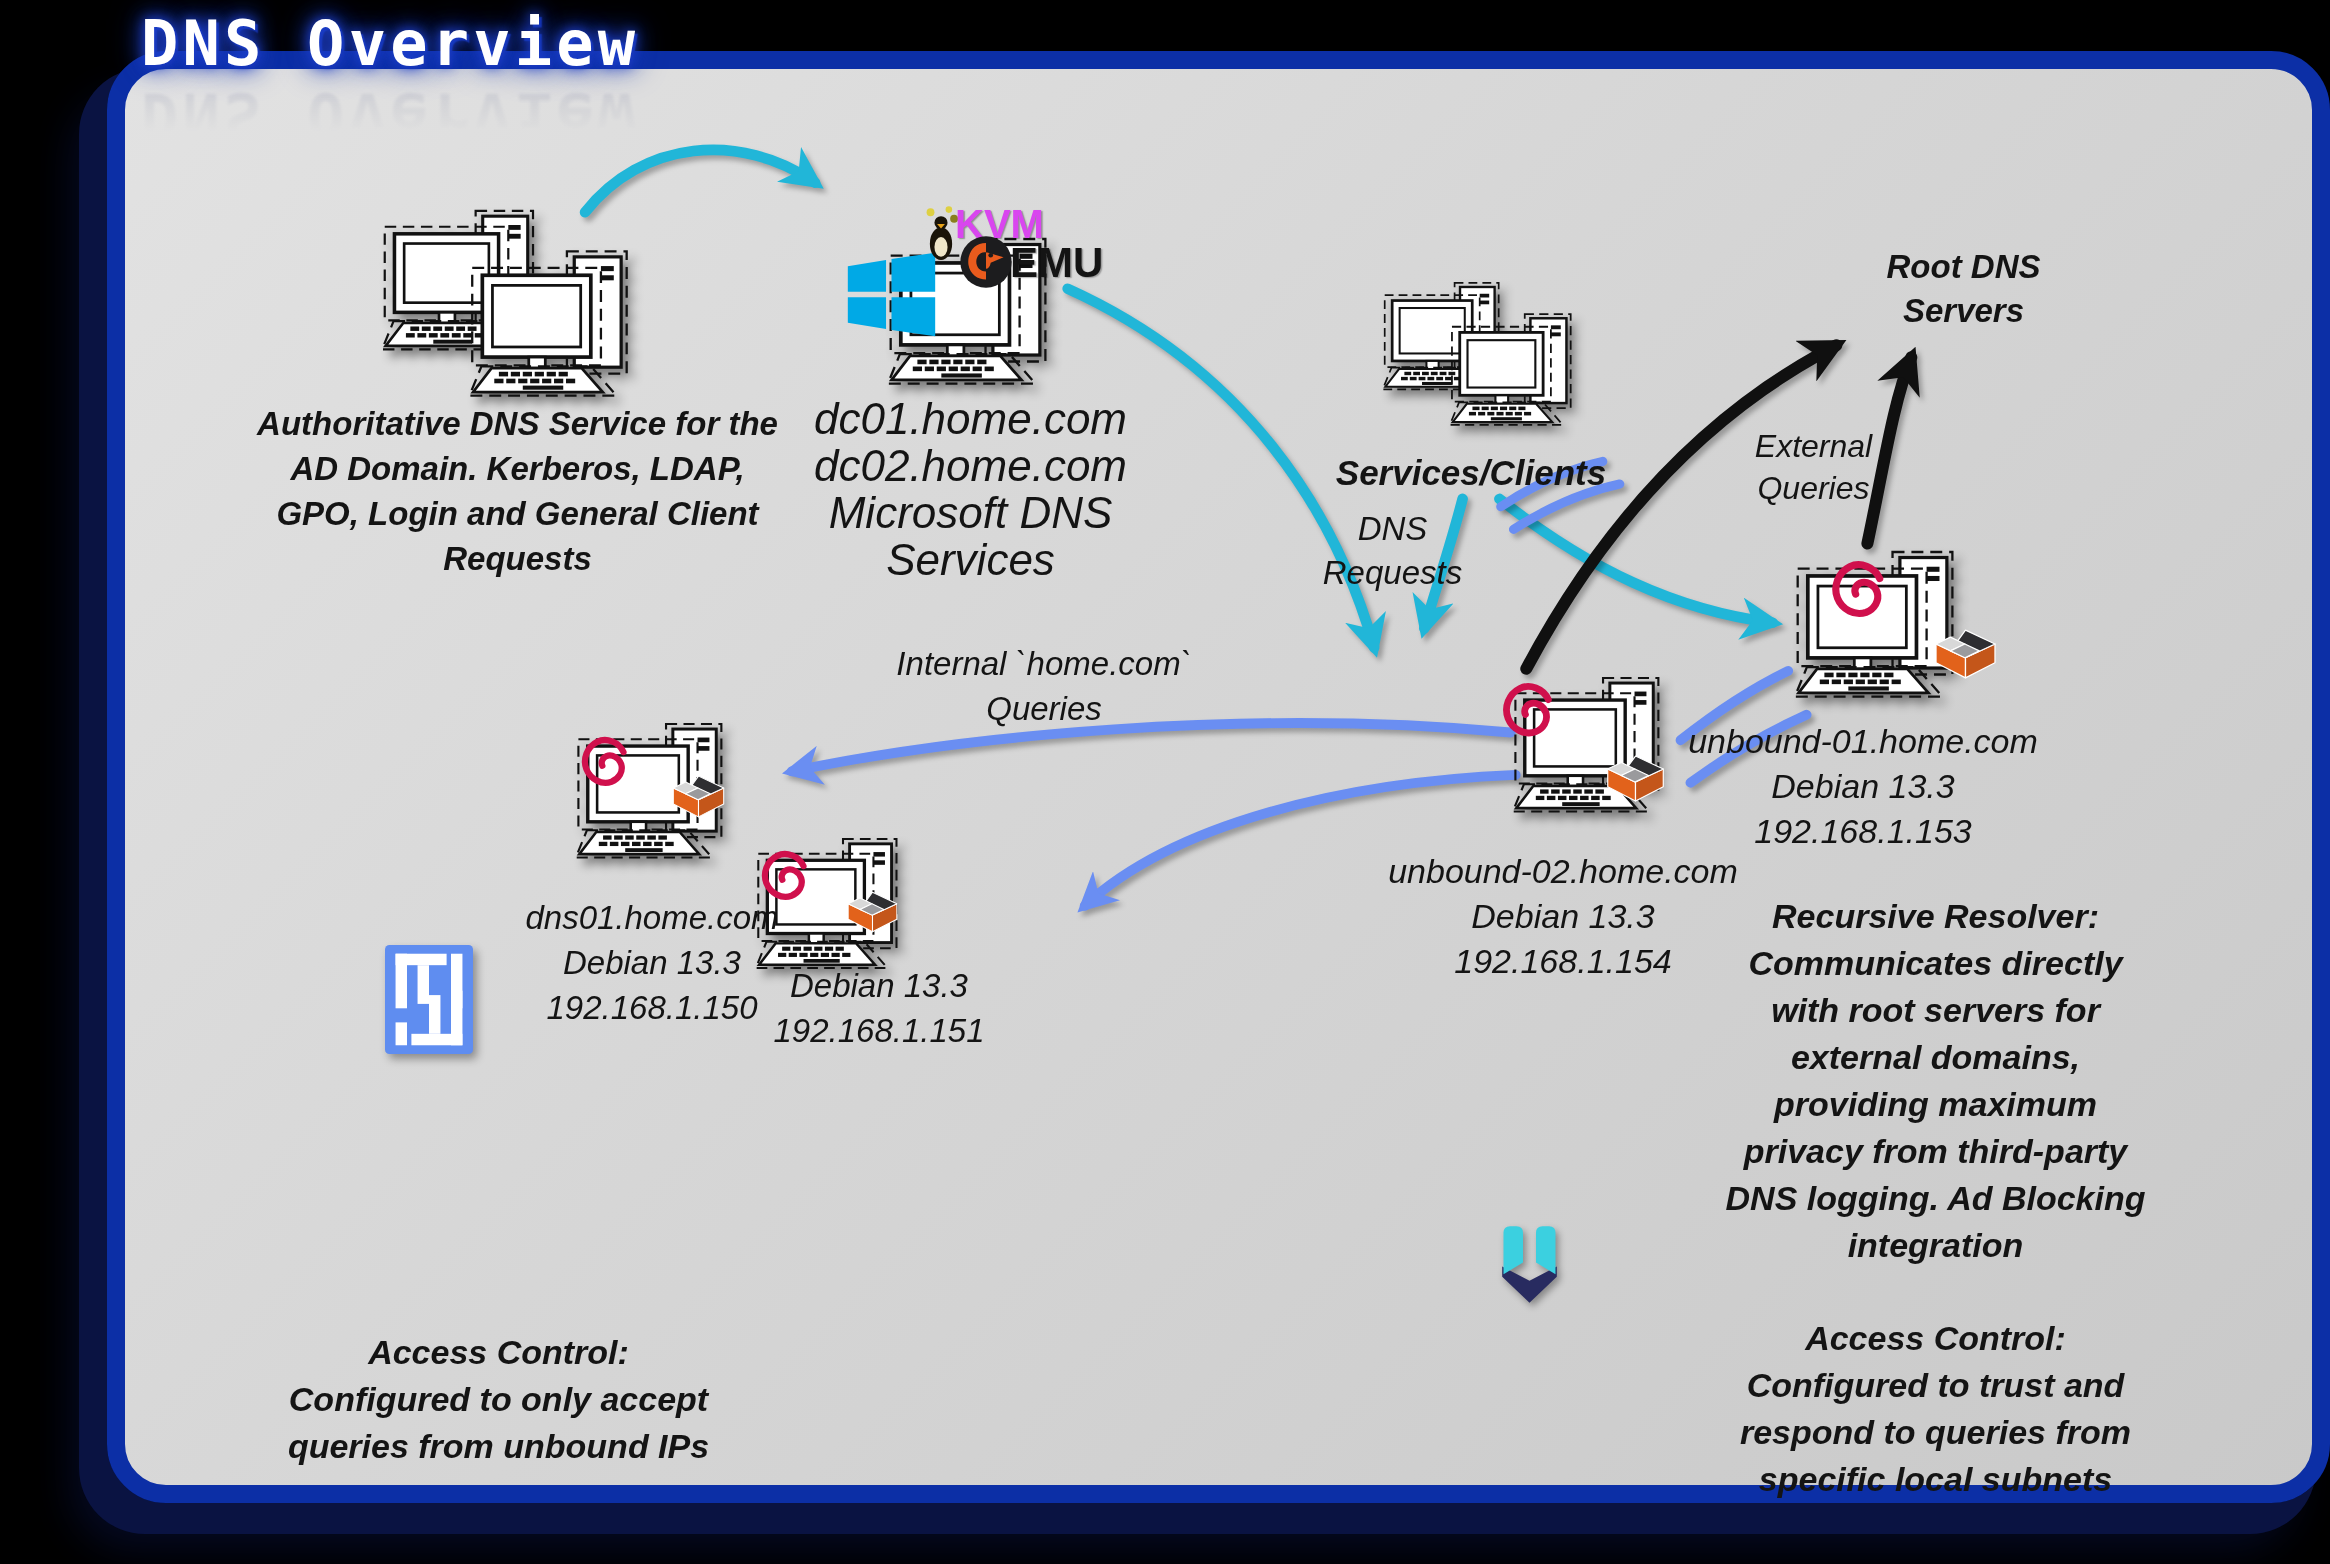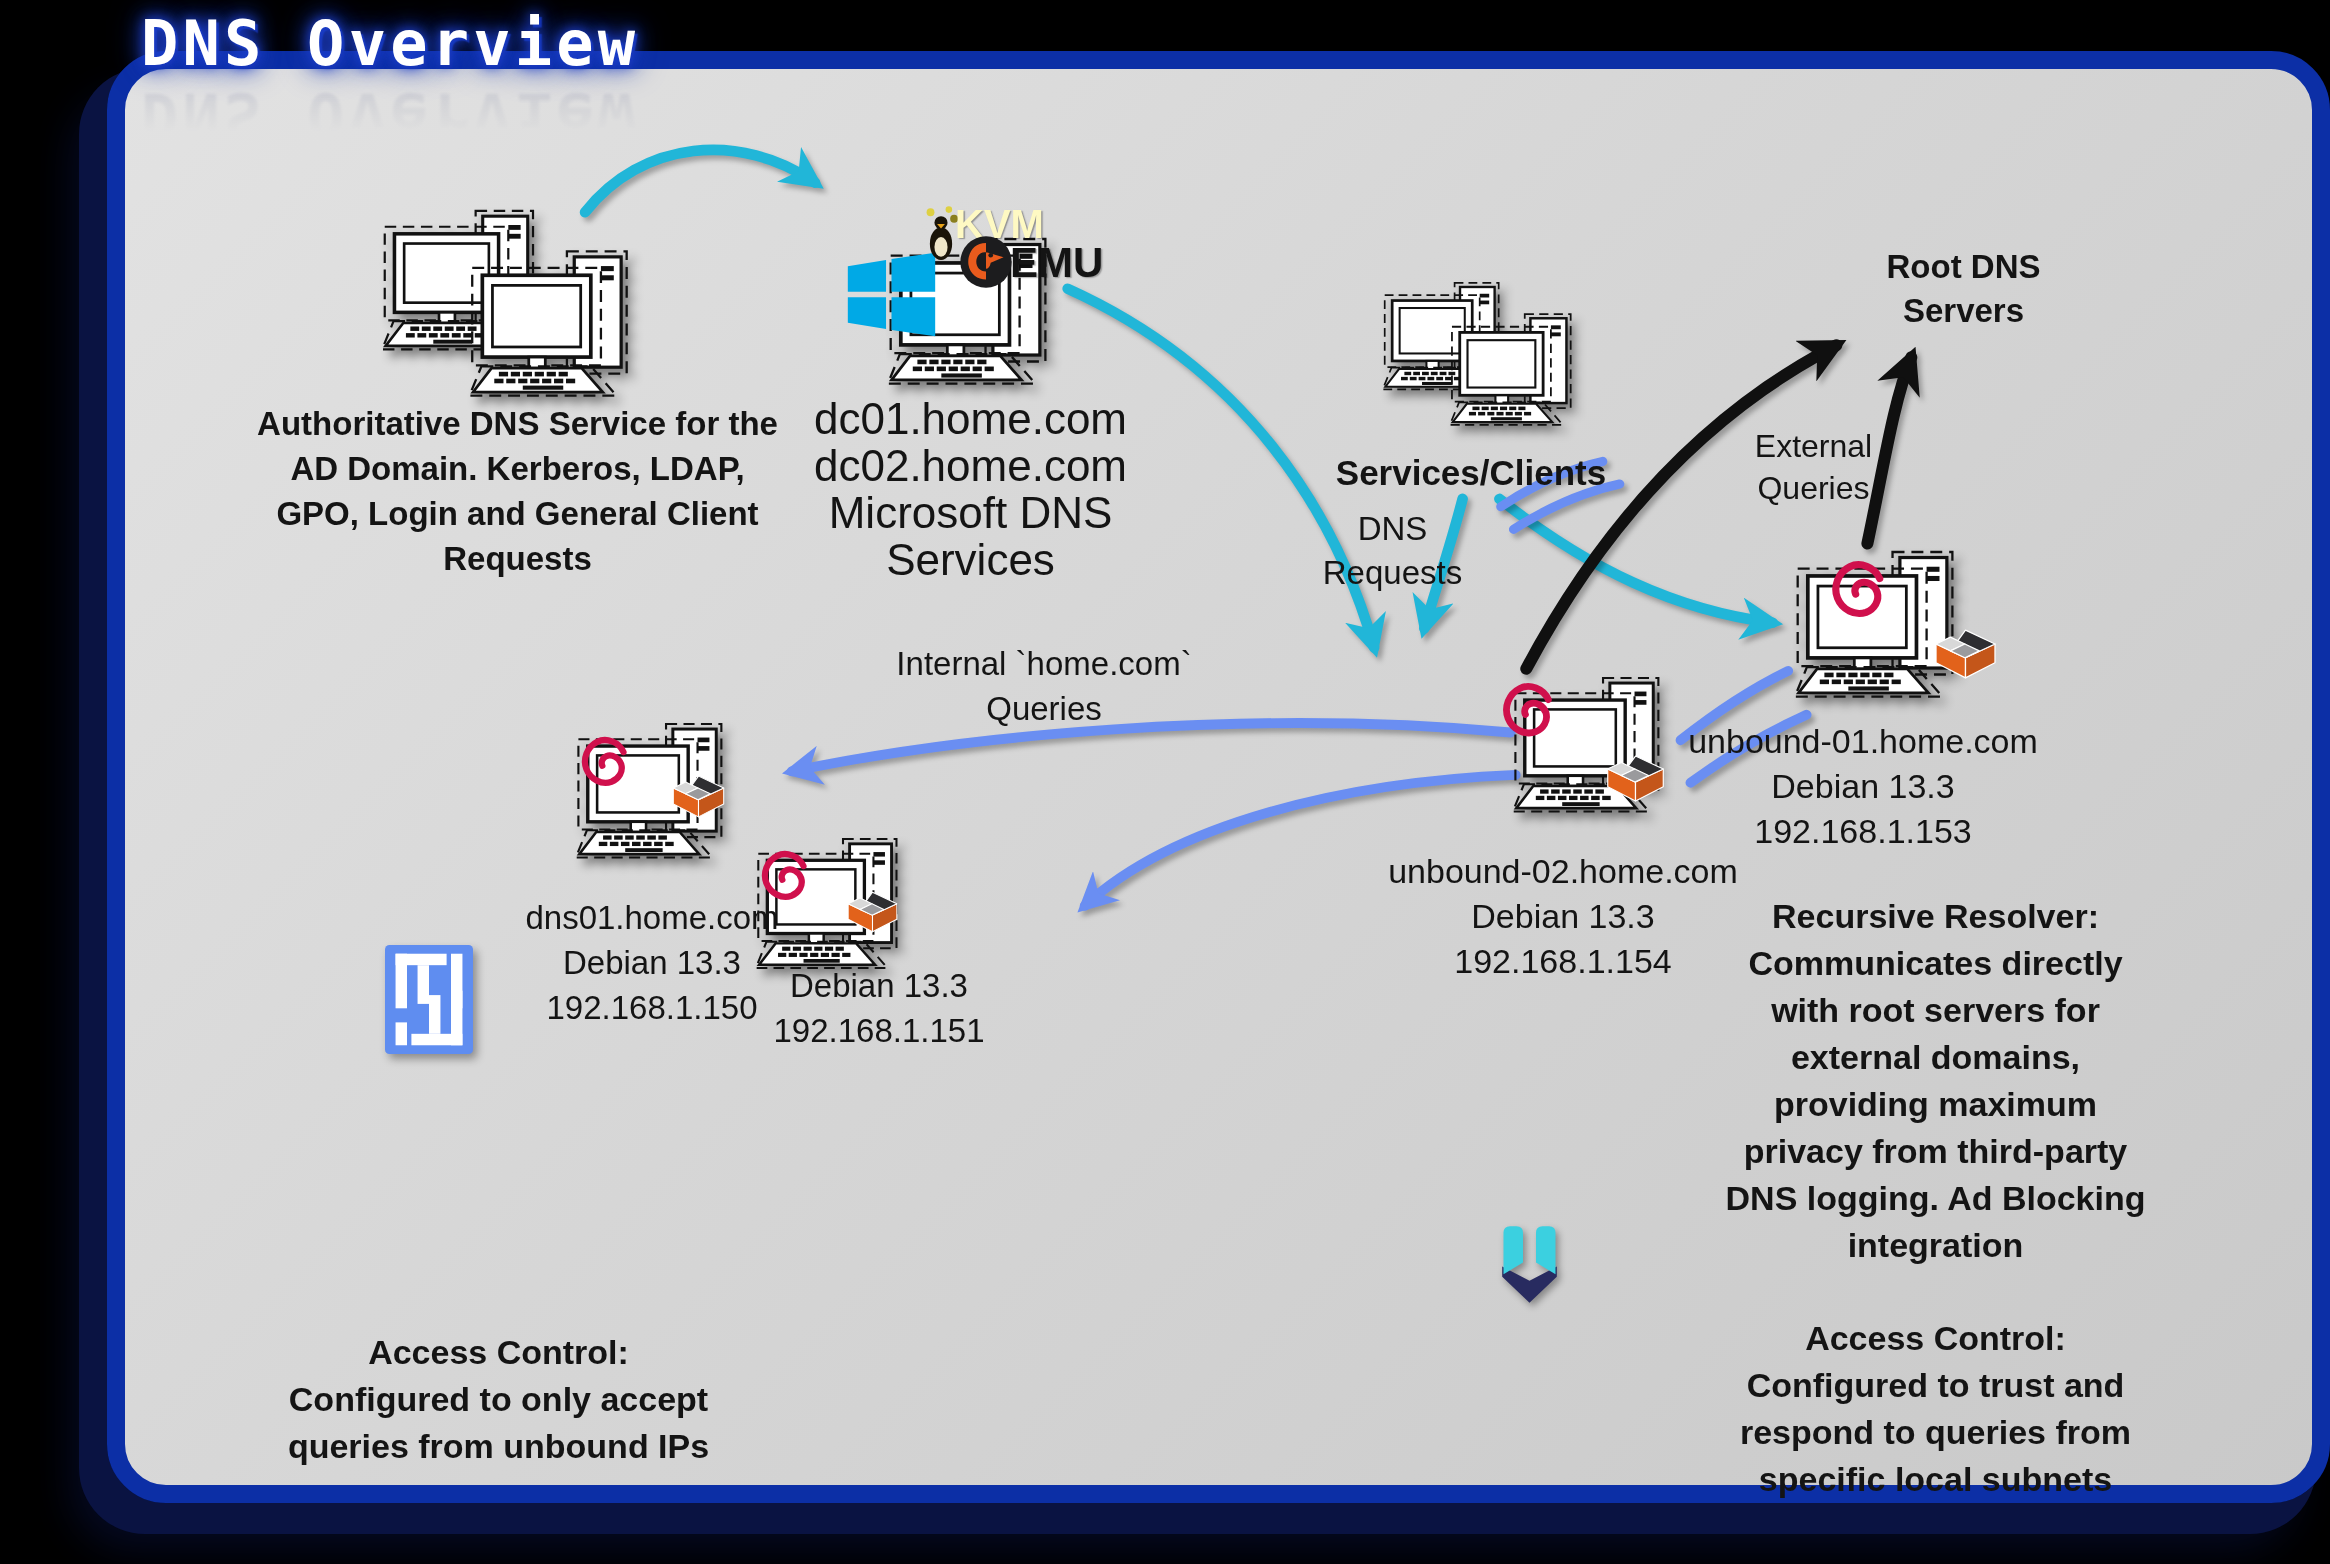--- a/index.html
+++ b/index.html
@@ -12,32 +12,32 @@
   .title{position:absolute;left:101px;top:7px;
          font-family:"DejaVu Sans Mono","Liberation Mono",monospace;font-weight:700;
          font-size:62px;letter-spacing:4.2px;color:#fff;white-space:nowrap;
          text-shadow:0 0 11.3px #1d40cf,0 0 21px #1d40cf,0 0 33px #16309c,2.8px 2.8px 1.4px #1330a8;}
   .title-reflect{position:absolute;left:101px;top:79px;
          font-family:"DejaVu Sans Mono","Liberation Mono",monospace;font-weight:700;
          font-size:62px;letter-spacing:4.2px;color:#8a8fa8;white-space:nowrap;
          transform:scaleY(-1);opacity:.30;filter:blur(1.4px);
          -webkit-mask-image:linear-gradient(to top,rgba(0,0,0,.85),transparent 72%);
          mask-image:linear-gradient(to top,rgba(0,0,0,.85),transparent 72%);}
-  .cap{position:absolute;text-align:center;}
+  .cap{position:absolute;text-align:center;font-style:italic;}
   .cap div{white-space:nowrap;}
   .b{font-weight:700;}
   .pc{position:absolute;overflow:visible;filter:drop-shadow(6.4px 7.8px 5px rgba(0,0,0,.42));}
   .ic{position:absolute;overflow:visible;}
   .overlay{position:absolute;left:0;top:0;pointer-events:none;}
   .arr{fill:none;stroke-linecap:round;filter:drop-shadow(5px 6px 4px rgba(0,0,0,.28));}
   .dash{fill:none;stroke:#111;stroke-width:5;stroke-dasharray:26 15;}
   .solid{fill:#fff;stroke:#111;}
   .wordmark{position:absolute;font-weight:700;font-size:74px;letter-spacing:-1.4px;color:#282b60;
             text-shadow:2.8px 3.5px 3.5px rgba(0,0,0,.35);}
-  .kvmtxt{position:absolute;font-weight:700;font-size:40px;color:#fef9c3;text-shadow:1.4px 1.4px 1.4px rgba(0,0,0,.35);}
+  .kvmtxt{position:absolute;font-weight:700;font-size:40px;color:#d946ef;text-shadow:1.4px 1.4px 1.4px rgba(0,0,0,.35);}
   .emutxt{position:absolute;font-weight:700;font-size:42px;color:#141414;text-shadow:1.4px 1.4px 1.4px rgba(0,0,0,.3);}
 </style>
 </head>
 <body>
 
 <div class="canvas">
 
   <svg width="0" height="0" style="position:absolute">
     <defs>
       <g id="pc-single">

